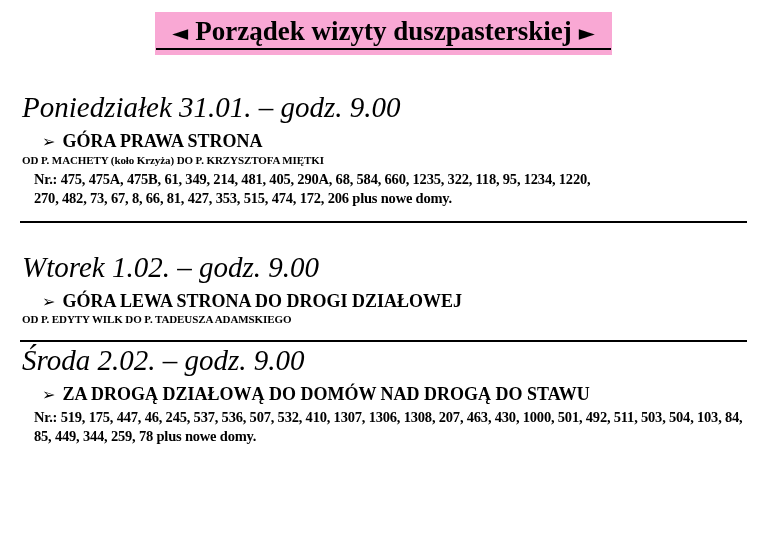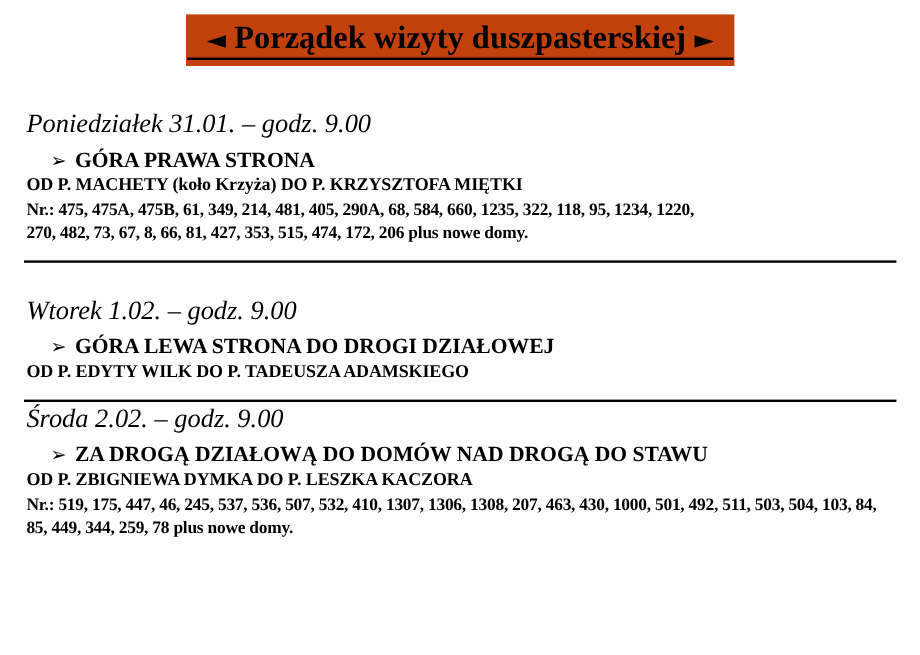--- a/index.html
+++ b/index.html
@@ -15,21 +15,21 @@
     box-sizing: border-box;
     width: 767px;
     height: 546px;
     padding: 12px 22px 0 22px;
   }
   
   .title-row { text-align: center; }
   .title-highlight {
     display: inline-block;
     position: relative;
-    background: #c2410c;
+    background: #f9a8d4;
     padding: 4px 10px 8px 10px;
     font-size: 27px;
     font-weight: bold;
     line-height: 1.15;
     white-space: nowrap;
   }
   .title-highlight::after {
     content: "";
     position: absolute;
     left: 1px;
@@ -38,21 +38,21 @@
     border-top: 2px solid #000;
   }
   .nav-arrow {
     font-family: "DejaVu Sans", sans-serif;
     font-size: 0.78em;
     margin: 0 7px;
     cursor: pointer;
   }
   
   .date-heading {
-    font-size: 22px;
+    font-size: 29px;
     font-style: italic;
     font-weight: normal;
     line-height: 1.25;
     margin: 0;
   }
   .s1 .date-heading { margin-top: 34px; }
   .s2 .date-heading { margin-top: 26px; }
   .s3 .date-heading { }
   .area-line {
     margin-top: 6px;
@@ -63,34 +63,34 @@
     white-space: nowrap;
   }
   .bullet {
     font-family: "DejaVu Sans", sans-serif;
     font-size: 16px;
     font-weight: normal;
     margin-right: 7px;
   }
   .range-line {
     margin-top: 1px;
-    font-size: 15px;
+    font-size: 11px;
     font-weight: bold;
     letter-spacing: -0.1px;
     line-height: 1.25;
     white-space: nowrap;
   }
   .numbers { margin-top: 2px; }
   .num-line {
     font-size: 14.5px;
     line-height: 19px;
     letter-spacing: -0.2px;
     white-space: nowrap;
   }
-  .num-bold { font-weight: bold; }
+  .num-bold { font-weight: bold; margin-left: 12px; }
   .num-reg  { font-weight: bold; }
   hr.divider {
     border: 0;
     border-top: 2px solid #000;
     margin: 13px -2px 0 -2px;
   }
 </style>
 </head>
 <body>
 
@@ -130,21 +130,20 @@
     <div class="range-line">OD P. EDYTY WILK DO P. TADEUSZA ADAMSKIEGO</div>
   </section>
 
   <hr class="divider">
 
   <section class="visit-section s3">
     <h2 class="date-heading">Środa 2.02. – godz. 9.00</h2>
     <div class="area-line">
       <span class="bullet">➢</span><span class="area-title">ZA DROGĄ DZIAŁOWĄ DO DOMÓW NAD DROGĄ DO STAWU</span>
     </div>
-    <div class="range-line">OD P. ZBIGNIEWA DYMKA DO P. LESZKA KACZORA</div>
     <div class="numbers">
       <div class="num-line">
         <span class="num-bold">Nr.: 519, 175, 447, 46, 245, 537, 536, 507, 532, 410, 1307, 1306, 1308, 207, 463, 430, 1000, 501, 492, 511, 503, 504, 103, 84,</span>
         <span class="num-reg"></span>
       </div>
       <div class="num-line">
         <span class="num-bold">85, 449, 344, 259, 78</span>
         <span class="num-reg">plus nowe domy.</span>
       </div>
     </div>

